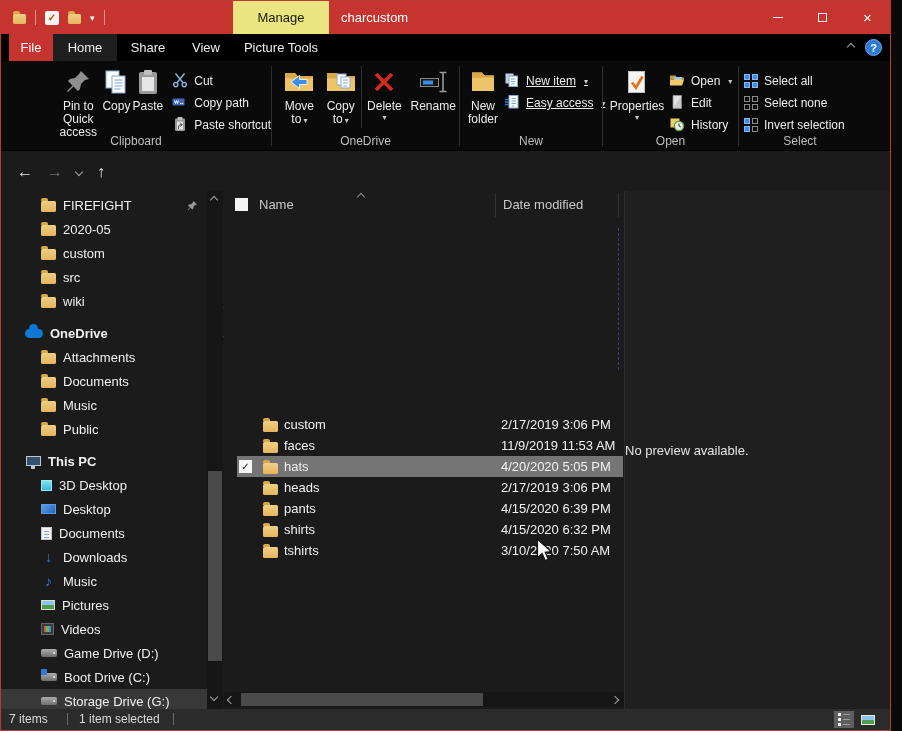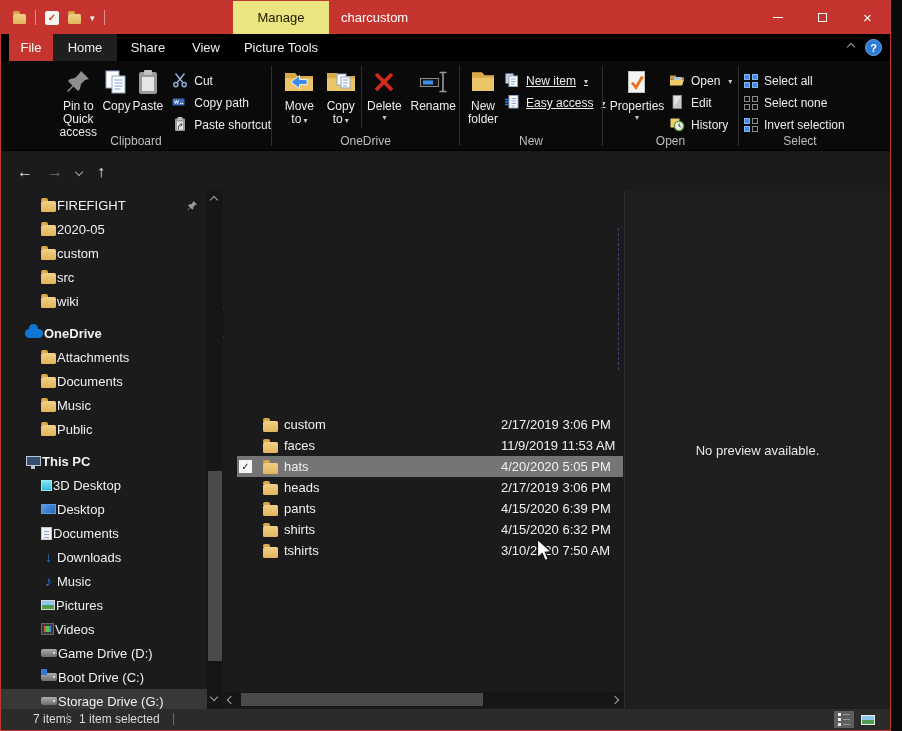--- a/index.html
+++ b/index.html
@@ -66,21 +66,21 @@
   .refresh-btn { width:34px; height:28px; border-left:1px solid #3A3A3A; display:flex; align-items:center; justify-content:center; color:#C8C8C8; font-size:14px; }
   .searchbox { position:absolute; left:700px; top:155px; width:186px; height:30px; border:1px solid #4A4A4A; background:#1B1B1B; display:flex; align-items:center; gap:9px; padding-left:12px; }
   .mag { width:8px; height:8px; border:1.5px solid #9A9A9A; border-radius:50%; position:relative; flex:0 0 auto; }
   .mag::after { content:""; position:absolute; width:5px; height:1.5px; background:#9A9A9A; transform:rotate(45deg); right:-4px; bottom:-2px; }
   .searchbox input { background:transparent; border:none; outline:none; color:#CCC; font-size:13px; width:140px; font-family:"Liberation Sans",sans-serif; }
   .searchbox input::placeholder { color:#9B9B9B; }
 
   
   .sidebar { position:absolute; left:0; top:190px; width:206px; height:518px; background:#1B1B1B; overflow:hidden; }
   .slist { padding-top:2px; }
-  .srow { height:24px; display:flex; align-items:center; gap:1px; font-size:13px; color:#F0F0F0; position:relative; }
+  .srow { height:24px; display:flex; align-items:center; gap:7px; font-size:13px; color:#F0F0F0; position:relative; }
   .lvl1 { padding-left:27px;font-weight:bold; }
   .lvl2 { padding-left:40px; }
   .gap8 { margin-top:8px; }
   .srow.hl { background:#383838; }
   .pin-right { position:absolute; left:186px; top:6px; }
 
   .sscroll { position:absolute; left:206px; top:190px; width:16px; height:518px; background:#161616; }
   .sscroll .thumb { position:absolute; left:1px; top:280px; width:14px; height:190px; background:#4A4A4A; }
   .sarrow { position:absolute; left:4px; }
 
@@ -94,21 +94,21 @@
   .frow .fic { position:absolute; left:26px; top:5px; }
   .frow .fname { position:absolute; left:47px; top:3px;text-align:center; }
   .frow .fdate { position:absolute; left:264px; top:3px; }
   .dashcol { position:absolute; left:394px; top:37px; height:142px; width:0; border-left:1px dashed #4A5AA8; opacity:.65; }
 
   .hscroll { position:absolute; left:0; top:501px; width:400px; height:15px; background:#161616; }
   .hscroll .thumb { position:absolute; left:17px; top:1px; width:242px; height:13px; background:#4A4A4A; }
   .harrow { position:absolute; top:5px; }
 
   .pvdiv { position:absolute; left:623px; top:190px; width:1px; height:518px; background:#2C2C2C; }
-  .preview { position:absolute; left:624px; top:190px; right:0; height:518px; background:#1F1F1F; display:flex; align-items:center; justify-content:center; color:#E6E6E6; font-size:13px; }
+  .preview { position:absolute; left:624px; top:190px; right:0; height:518px; background:#1F1F1F; display:flex; align-items:center; justify-content:flex-start; color:#E6E6E6; font-size:13px; }
 
   
   .statusbar { position:absolute; left:0; top:708px; width:100%; height:21px; background:#2B2B2B; font-size:12px; color:#DCDCDC; }
   .st-item { position:absolute; top:3px; }
   .st-sep { position:absolute; top:4px; width:1px; height:12px; background:#6A6A6A; }
   .viewbtn { position:absolute; top:2px; width:20px; height:17px; display:flex; align-items:center; justify-content:center; }
   .viewbtn.on { background:#5E5E5E; }
   .vd { display:flex; flex-direction:column; gap:2px; }
   .vd i { display:flex; gap:2px; }
   .vd b { display:block; width:3px; height:3px; background:#EEE; border:0; }
@@ -534,20 +534,28 @@
     </div>
   </div>
 
   <div class="sscroll">
     <span class="chev up sarrow" style="top:6px;"></span>
     <div class="thumb"></div>
     <span class="chev down sarrow" style="bottom:9px;"></span>
   </div>
 
   <div class="filearea">
+    <div class="fheader">
+      <span class="cb" style="position:absolute;left:11px;top:7px;"></span>
+      <span style="position:absolute;left:35px;top:6px;">Name</span>
+      <span class="chev up" style="position:absolute;left:134px;top:3px;border-color:#8A8A8A;"></span>
+      <span class="colsep" style="left:271px;"></span>
+      <span style="position:absolute;left:279px;top:6px;">Date modified</span>
+      <span class="colsep" style="left:394px;"></span>
+    </div>
 
     <div class="frow" style="top:223px;">
       <span class="i-folder fic"></span>
       <span class="fname">custom</span>
       <span class="fdate">2/17/2019 3:06 PM</span>
     </div>
     <div class="frow" style="top:244px;">
       <span class="i-folder fic"></span>
       <span class="fname">faces</span>
       <span class="fdate">11/9/2019 11:53 AM</span>
@@ -588,21 +596,21 @@
       <span class="chev right harrow" style="right:6px;"></span>
     </div>
   </div>
 
   <div class="pvdiv"></div>
   <div class="preview">
     <span>No preview available.</span>
   </div>
 
   <div class="statusbar">
-    <span class="st-item" style="left:32px;">7 items</span>
+    <span class="st-item" style="left:8px;">7 items</span>
     <span class="st-sep" style="left:66px;"></span>
     <span class="st-item" style="left:78px;">1 item selected</span>
     <span class="st-sep" style="left:172px;"></span>
     <span class="viewbtn on" style="right:36px;">
       <span class="vd">
           <i>
             <b></b>
             <s></s>
           </i>
           <i>

